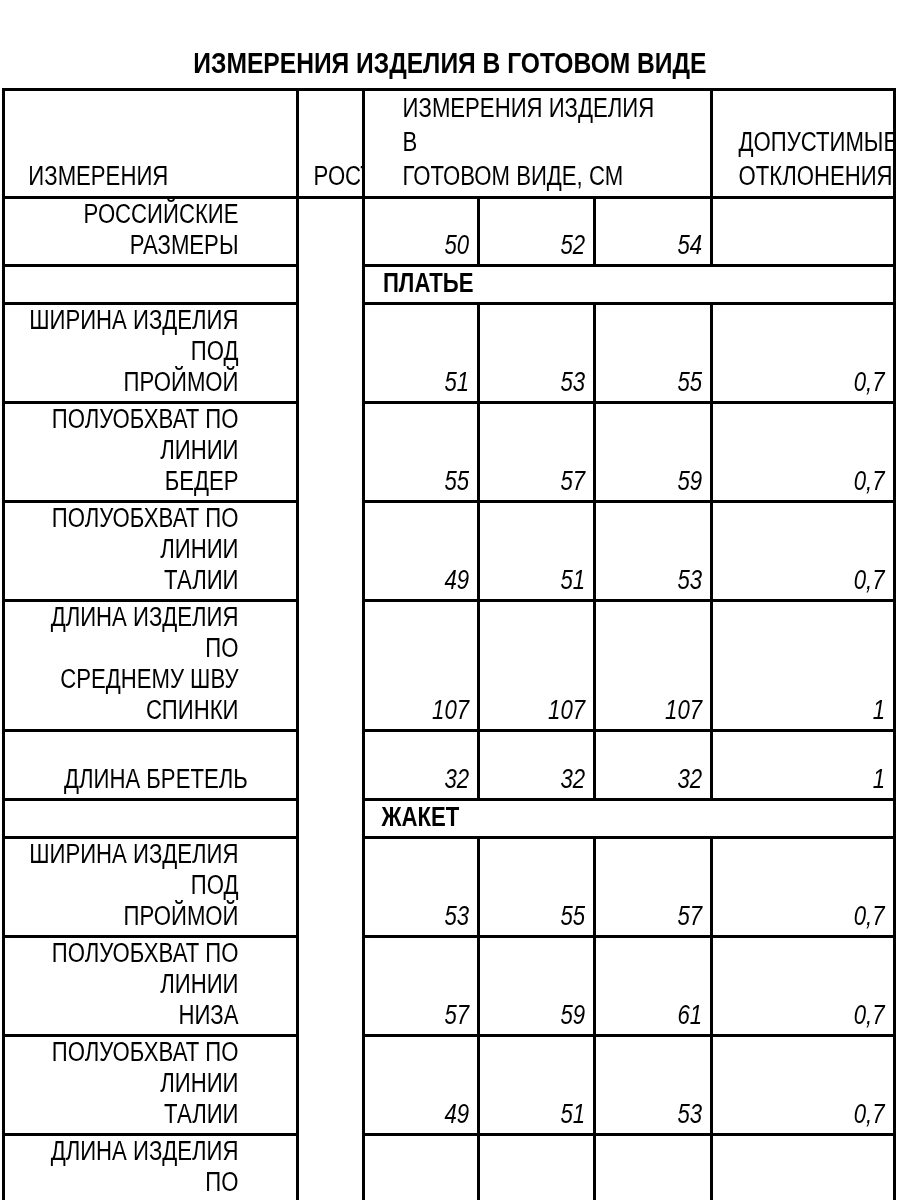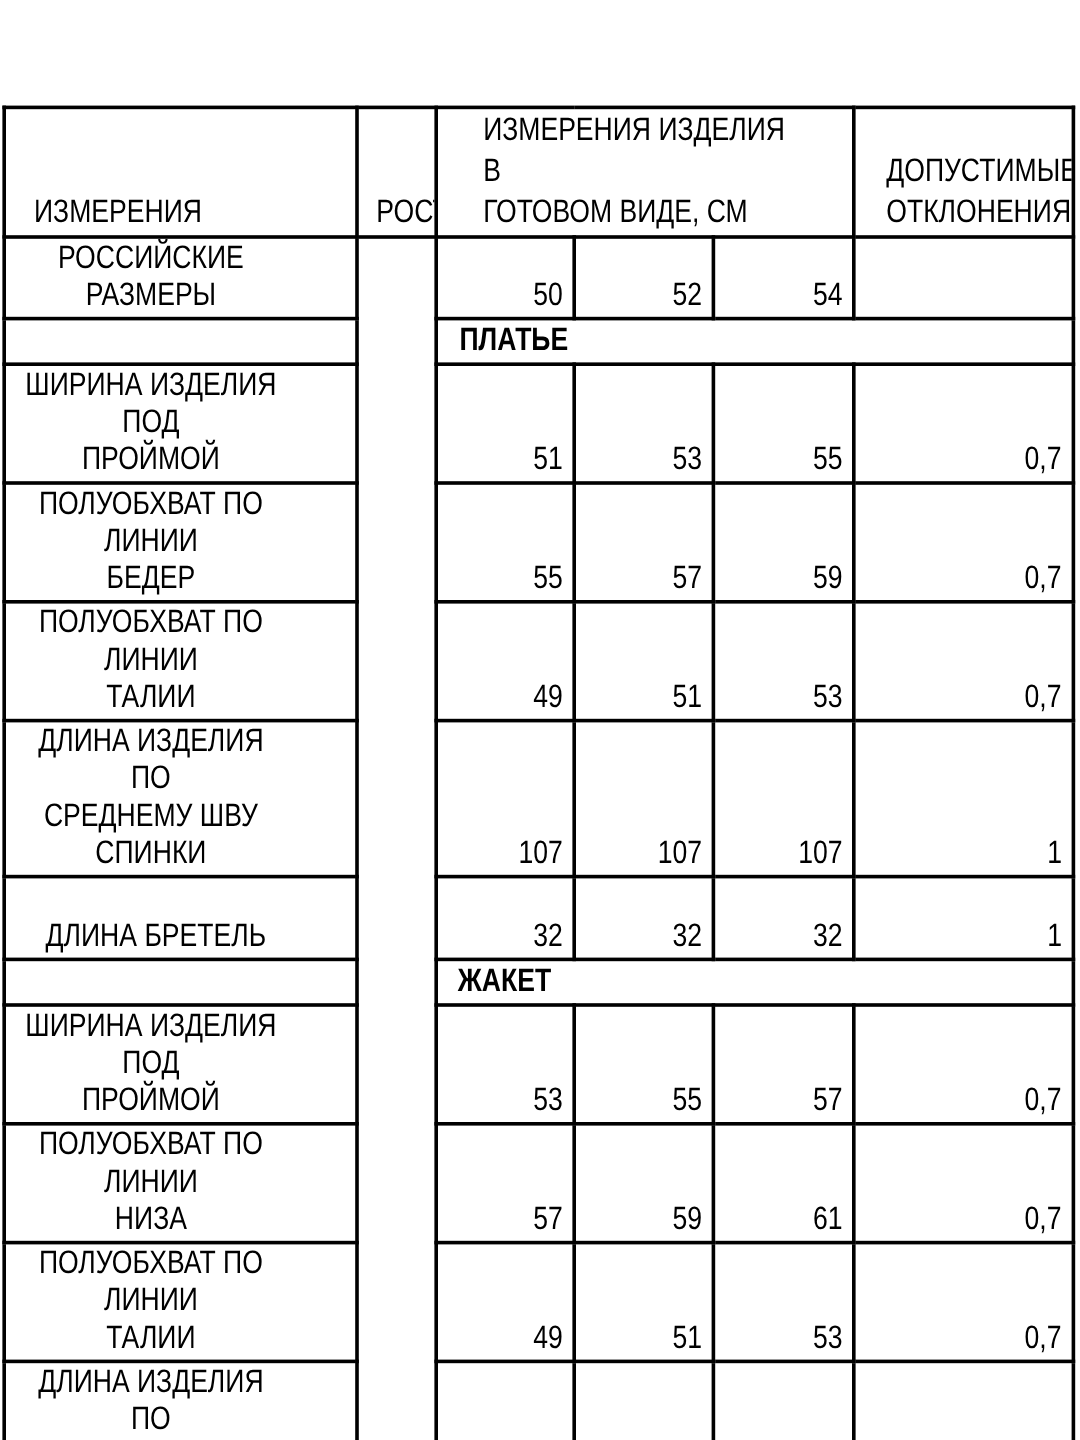--- a/index.html
+++ b/index.html
@@ -42,41 +42,42 @@
     overflow: hidden;
   }
   
   .t {
     display: inline-block;
     white-space: pre-line;
     transform: scaleX(0.82);
     transform-origin: center bottom;
     line-height: 31px;
   }
-  td.name { text-align: center; padding-left: 7px; padding-right: 4px; }
+  td.name { text-align: right; padding-left: 7px; padding-right: 4px; }
   td.name .t { transform-origin: left bottom; }
-  td.num { text-align: right; }
+  td.num { text-align: right; font-style: italic; }
   td.num .t { transform-origin: right bottom; }
   td.head { text-align: left; vertical-align: bottom; padding-bottom: 9px; }
   td.head .t { transform-origin: center bottom; line-height: 34px; }
   td.banner-cell { text-align: left; vertical-align: middle; font-weight: bold; padding-bottom: 5px; }
   td.rost-cell { vertical-align: top; text-align: center; padding-top: 4px; }
   
   tr.rh-head   { height: 83px; }
   tr.rh-sizes  { height: 52px; }
   tr.rh-banner { height: 38px; }
   tr.rh-2      { height: 66px; }
   tr.rh-3      { height: 104px; }
   tr.rh-1      { height: 69px; }
 </style>
 </head>
 <body>
 
 <div class="page">
 
+  <div class="title"><span class="t">ИЗМЕРЕНИЯ ИЗДЕЛИЯ В ГОТОВОМ ВИДЕ</span></div>
 
   <table class="size-chart">
     <colgroup>
       <col style="width:294px">
       <col style="width:66px">
       <col style="width:115px">
       <col style="width:116px">
       <col style="width:117px">
       <col style="width:183px">
     </colgroup>

